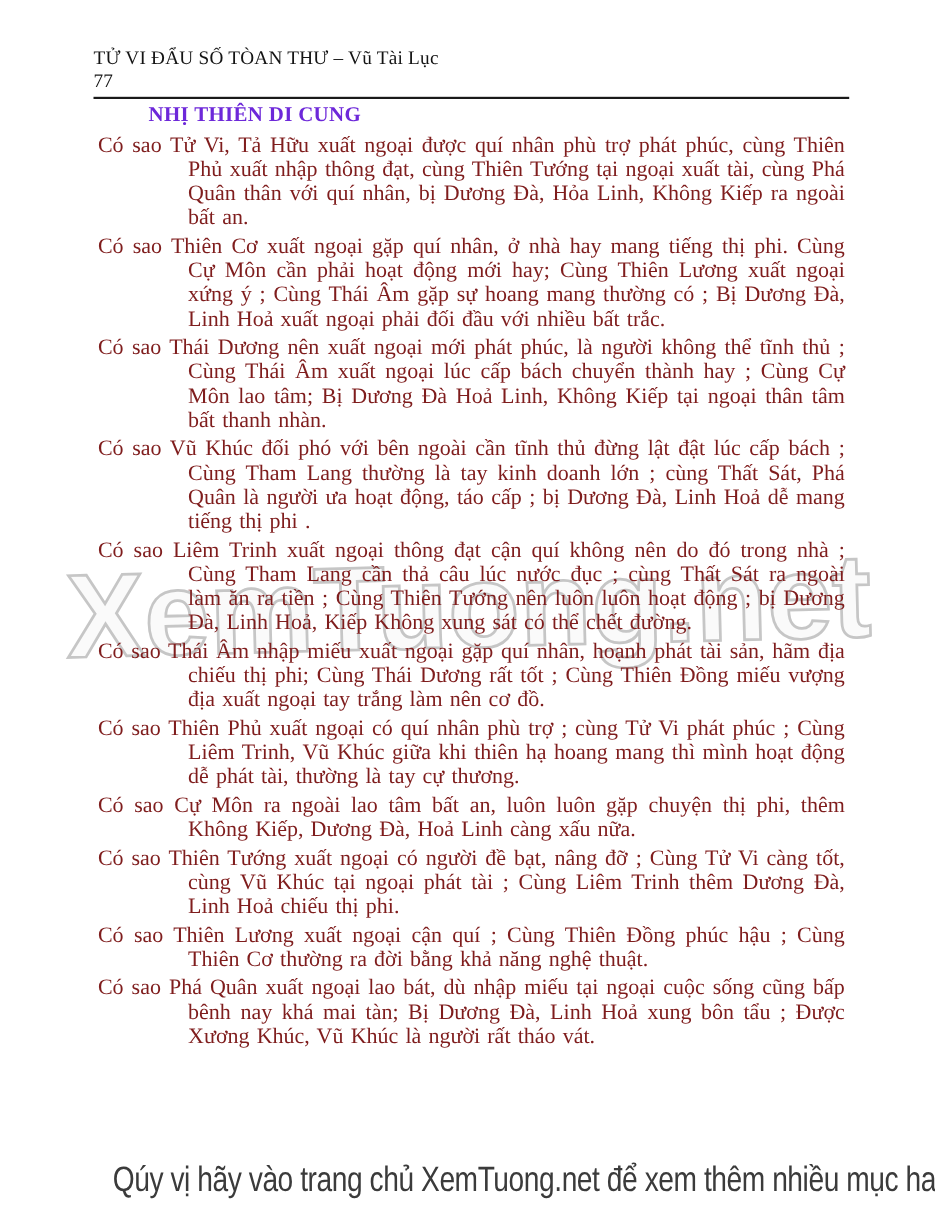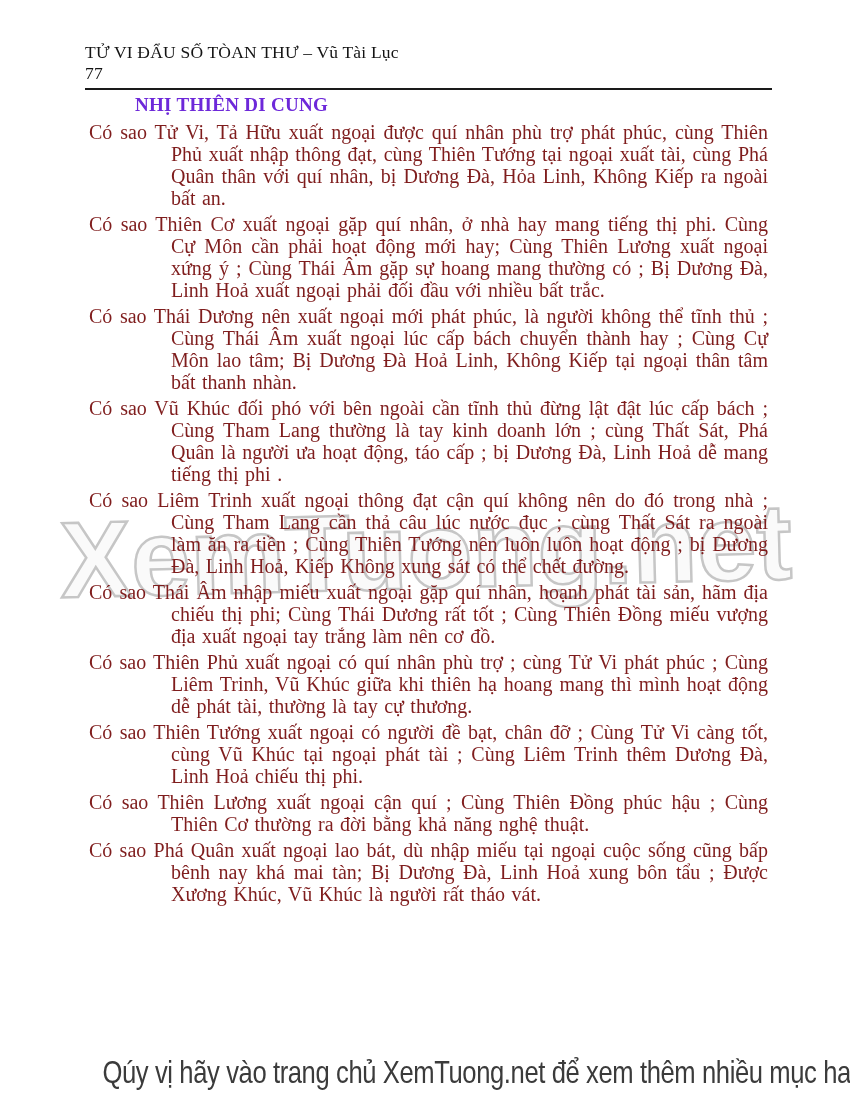--- a/index.html
+++ b/index.html
@@ -93,21 +93,22 @@
   </div>
 
   <div class="content">
     <p>Có sao Tử Vi, Tả Hữu xuất ngoại được quí nhân phù trợ phát phúc, cùng Thiên Phủ xuất nhập thông đạt, cùng Thiên Tướng tại ngoại xuất tài, cùng Phá Quân thân với quí nhân, bị Dương Đà, Hỏa Linh, Không Kiếp  ra ngoài bất an.</p>
     <p>Có sao Thiên Cơ xuất ngoại gặp quí nhân, ở nhà hay mang tiếng thị phi. Cùng Cự Môn cần phải hoạt động mới hay; Cùng Thiên Lương xuất ngoại xứng ý ; Cùng Thái Âm gặp sự hoang mang thường có ; Bị Dương Đà, Linh Hoả xuất ngoại phải đối đầu với nhiều bất trắc.</p>
     <p>Có sao Thái Dương nên xuất ngoại mới phát phúc, là người không thể tĩnh thủ ; Cùng Thái Âm xuất ngoại lúc cấp bách chuyển thành hay ; Cùng Cự Môn lao tâm; Bị Dương Đà Hoả Linh, Không Kiếp tại ngoại thân tâm bất thanh nhàn.</p>
     <p>Có sao Vũ Khúc đối phó với bên ngoài cần tĩnh thủ đừng lật đật lúc cấp bách ; Cùng Tham Lang thường là tay kinh doanh lớn ; cùng Thất Sát, Phá Quân là người ưa hoạt động, táo cấp ; bị Dương Đà, Linh Hoả dễ mang tiếng thị phi .</p>
     <p>Có sao Liêm Trinh xuất ngoại thông đạt cận quí không nên do đó trong nhà ; Cùng Tham Lang cần thả câu lúc nước đục ; cùng Thất Sát ra ngoài làm ăn ra tiền ; Cùng Thiên Tướng nên luôn luôn hoạt động ; bị Dương Đà, Linh Hoả, Kiếp Không xung sát có thể chết đường.</p>
     <p>Có sao Thái Âm nhập miếu xuất ngoại gặp quí nhân, hoạnh phát tài sản, hãm địa chiếu thị phi; Cùng Thái Dương rất tốt ; Cùng Thiên Đồng miếu vượng địa xuất ngoại tay trắng làm nên cơ đồ.</p>
     <p>Có sao Thiên Phủ xuất ngoại có quí nhân phù trợ ; cùng Tử Vi phát phúc ; Cùng Liêm Trinh, Vũ Khúc giữa khi thiên hạ hoang mang thì mình hoạt động dễ phát tài, thường là tay cự thương.</p>
-    <p>Có sao Thiên Tướng xuất ngoại có người đề bạt, chân đỡ ; Cùng Tử Vi càng tốt, cùng Vũ Khúc tại ngoại phát tài ; Cùng Liêm Trinh thêm Dương Đà, Linh Hoả chiếu thị phi.</p>
+    <p>Có sao Cự Môn ra ngoài lao tâm bất an, luôn luôn gặp chuyện thị phi, thêm Không Kiếp, Dương Đà, Hoả Linh càng xấu nữa.</p>
+    <p>Có sao Thiên Tướng xuất ngoại có người đề bạt, nâng đỡ ; Cùng Tử Vi càng tốt, cùng Vũ Khúc tại ngoại phát tài ; Cùng Liêm Trinh thêm Dương Đà, Linh Hoả chiếu thị phi.</p>
     <p>Có sao Thiên Lương xuất ngoại cận quí ; Cùng Thiên Đồng phúc hậu ; Cùng Thiên Cơ  thường ra đời bằng khả năng nghệ thuật.</p>
     <p>Có sao Phá Quân xuất ngoại lao bát, dù nhập miếu tại ngoại cuộc sống cũng bấp bênh nay khá mai tàn; Bị Dương Đà, Linh Hoả xung bôn tẩu ; Được Xương Khúc, Vũ Khúc là người rất tháo vát.</p>
   </div>
 
   <div class="footer">
     <span class="footer-inner">Qúy vị hãy vào trang chủ XemTuong.net để xem thêm nhiều mục hay khác</span>
   </div>
 
 </div>
 

